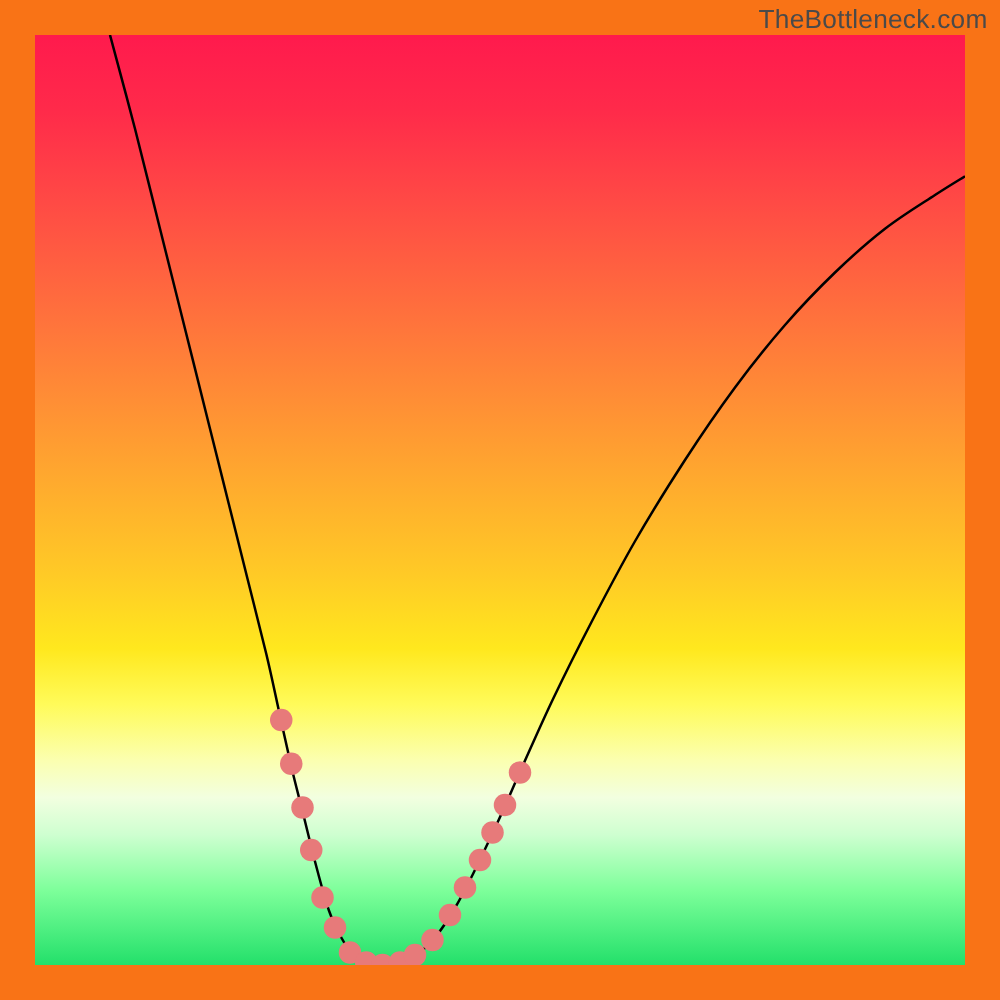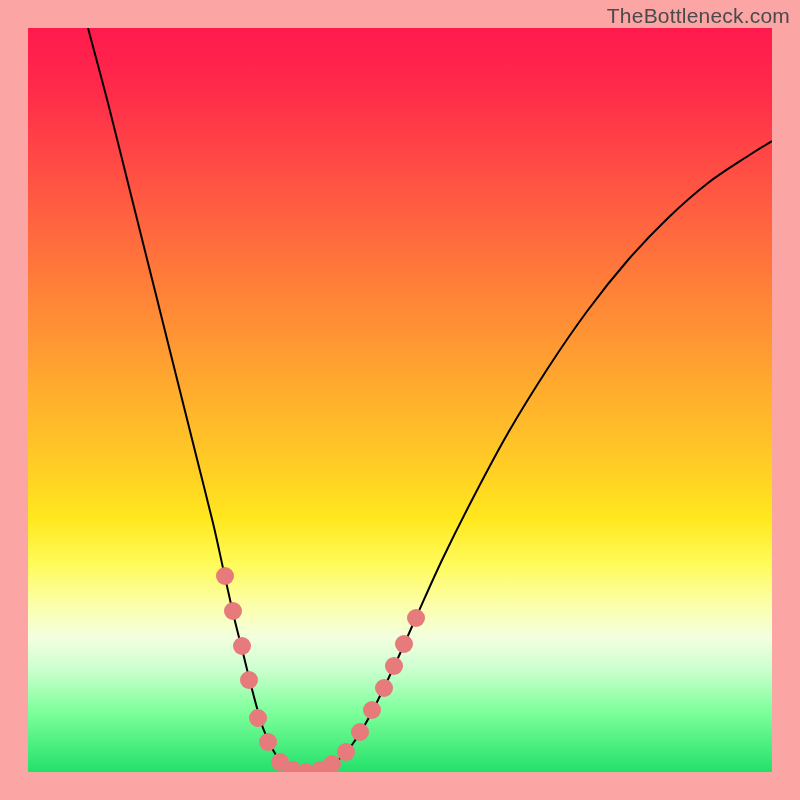--- a/index.html
+++ b/index.html
@@ -10,21 +10,21 @@
     background: #000;
     overflow: hidden;
     font-family: Arial, Helvetica, sans-serif;
   }
   .frame {
     position: absolute;
     left: 0;
     top: 0;
     width: 800px;
     height: 800px;
-    background: #fca5a5;
+    background: #f97316;
   }
   .plot {
     position: absolute;
     left: 28px;
     top: 28px;
     width: 744px;
     height: 744px;
     background: linear-gradient(
       to bottom,
       #ff1a4d 0%,

